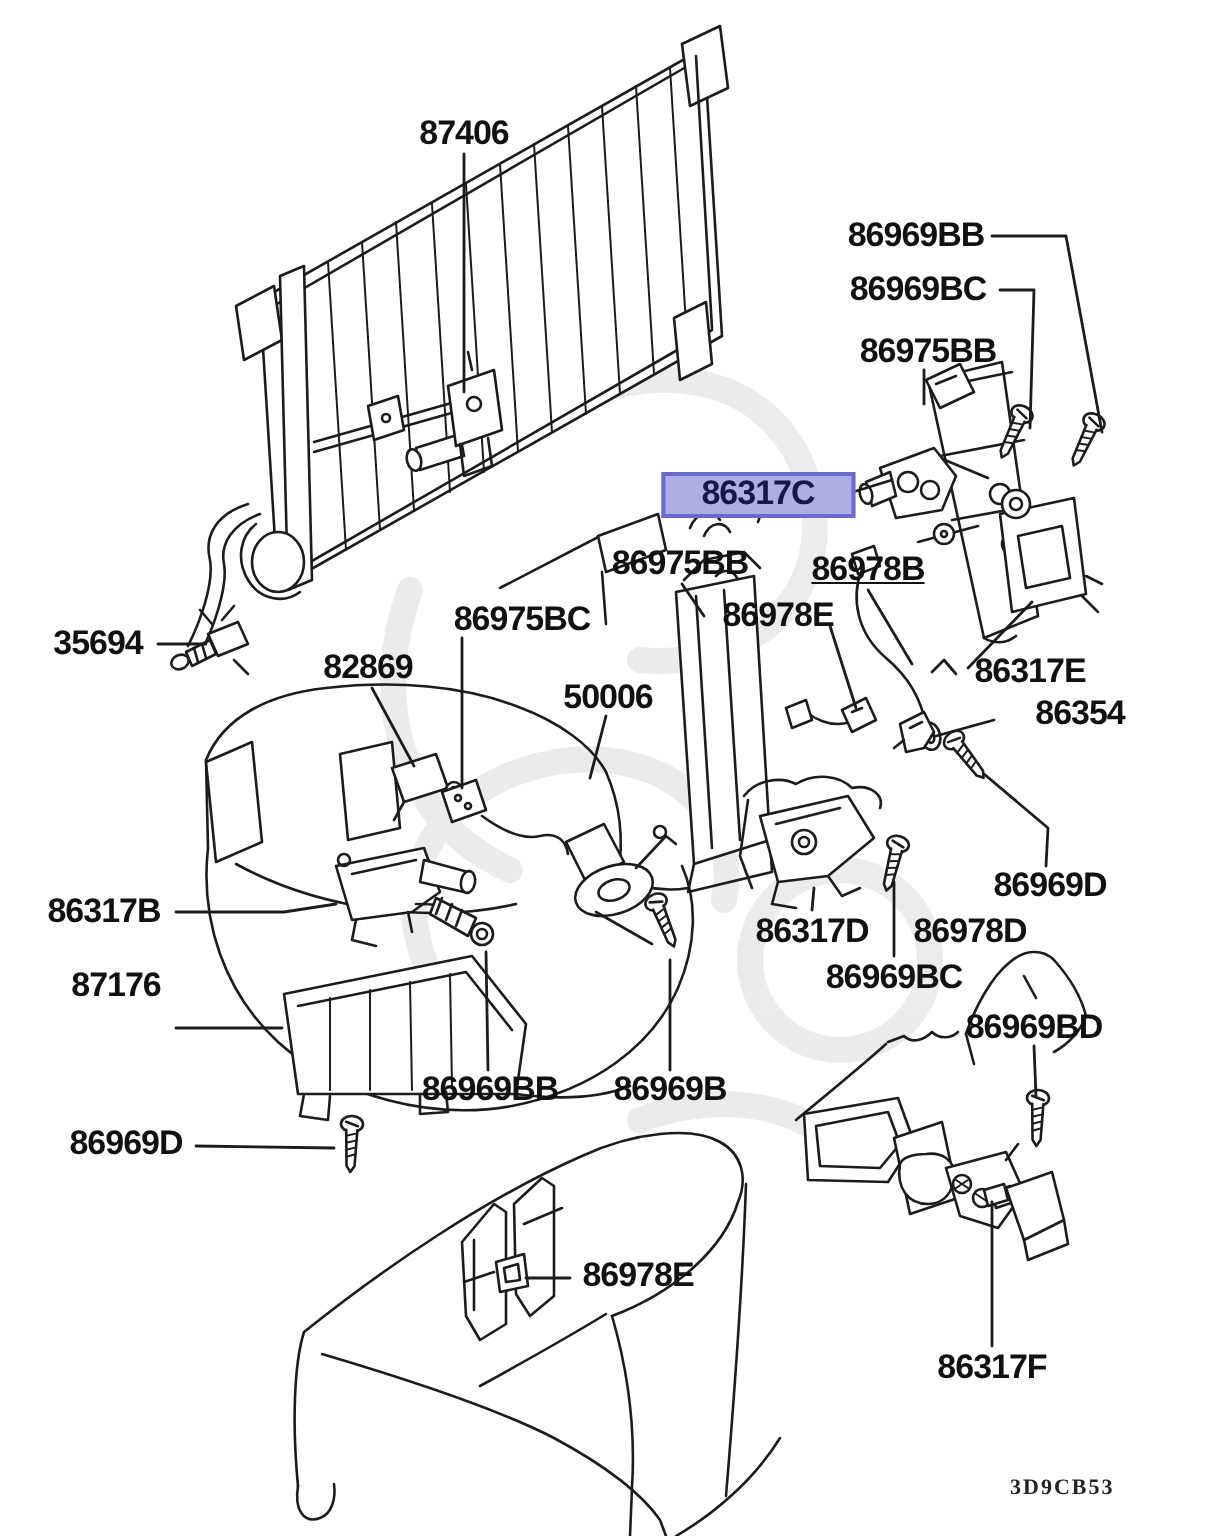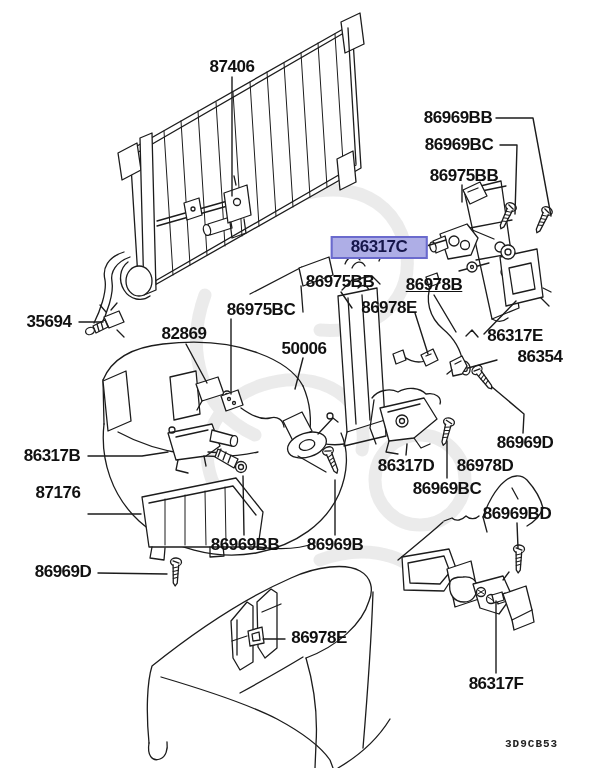--- a/index.html
+++ b/index.html
@@ -6,21 +6,21 @@
   #stage{position:relative;width:609px;height:768px;background:#ffffff;overflow:hidden;
          font-family:"Liberation Sans","DejaVu Sans",sans-serif;}
   #art,#leader-layer{position:absolute;left:0;top:0;}
   #leader-layer polyline{fill:none;stroke:#1c1c1c;stroke-width:1.4;stroke-linecap:round;stroke-linejoin:round;}
   #labels-layer{position:absolute;left:0;top:0;width:100%;height:100%;pointer-events:none;}
   .part-label{position:absolute;transform:translateX(-50%);white-space:nowrap;
               font-size:17px;font-weight:bold;letter-spacing:-0.5px;color:#111;
               line-height:1.15;pointer-events:auto;cursor:pointer;}
   .part-label.highlighted{background:var(--hl-fill,#aeaee6);border:2px solid var(--hl-border,#6a6acd);
               color:var(--hl-text,#16164a);padding:0 18px;line-height:1.1;}
-  #diagram-code{position:absolute;font-family:Liberation Mono, monospace;
+  #diagram-code{position:absolute;font-family:Liberation Serif, serif;
               font-size:11px;font-weight:bold;letter-spacing:1px;color:#222;}
 </style>
 </head>
 <body>
 
 <div id="stage">
 
   <svg id="art" width="609" height="768" viewBox="0 0 609 768">
     <g fill="none" stroke="#1c1c1c" stroke-width="1.3" stroke-linejoin="round" stroke-linecap="round">
 

